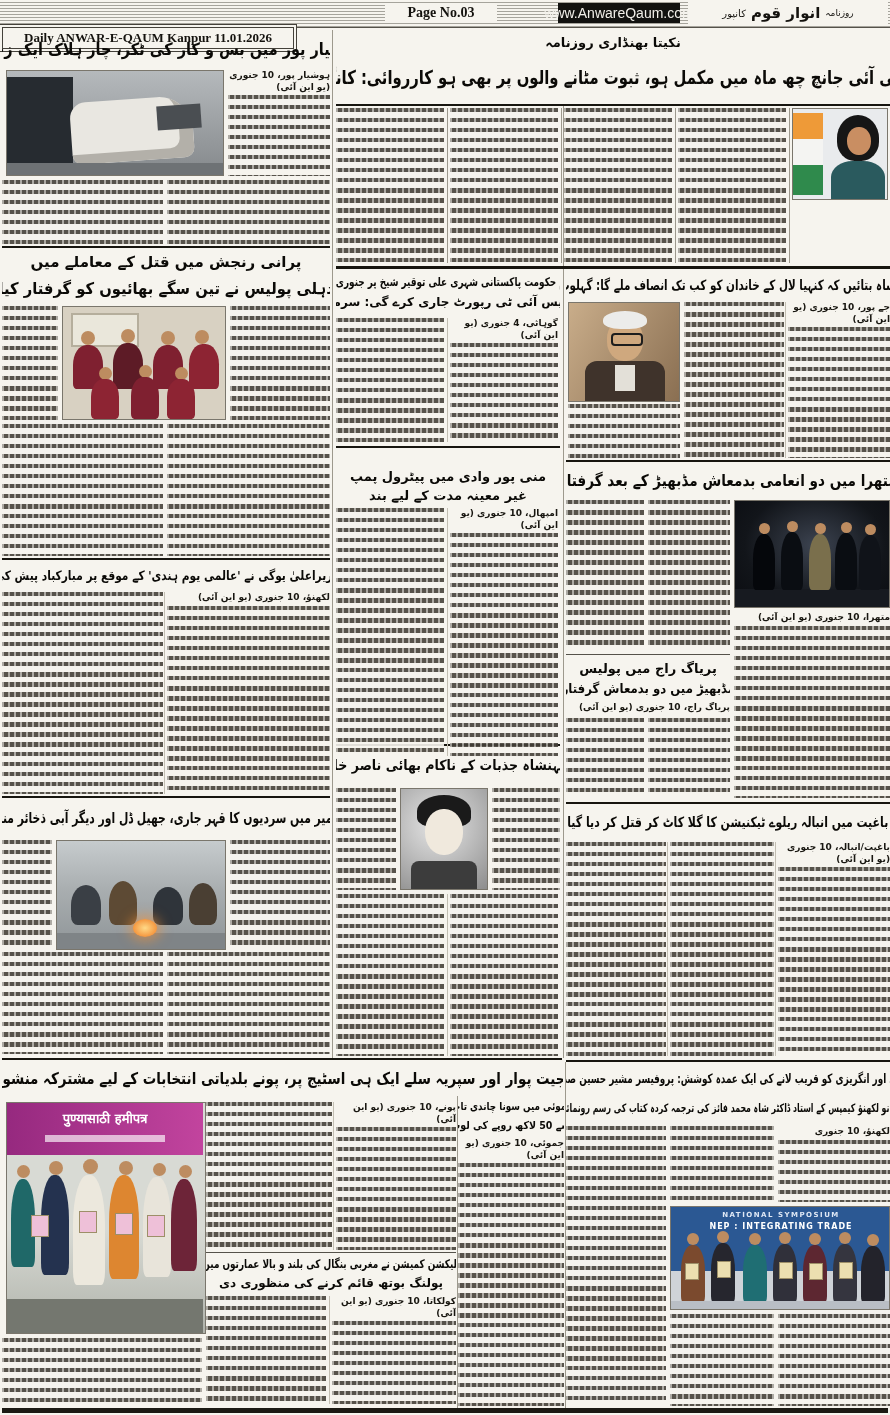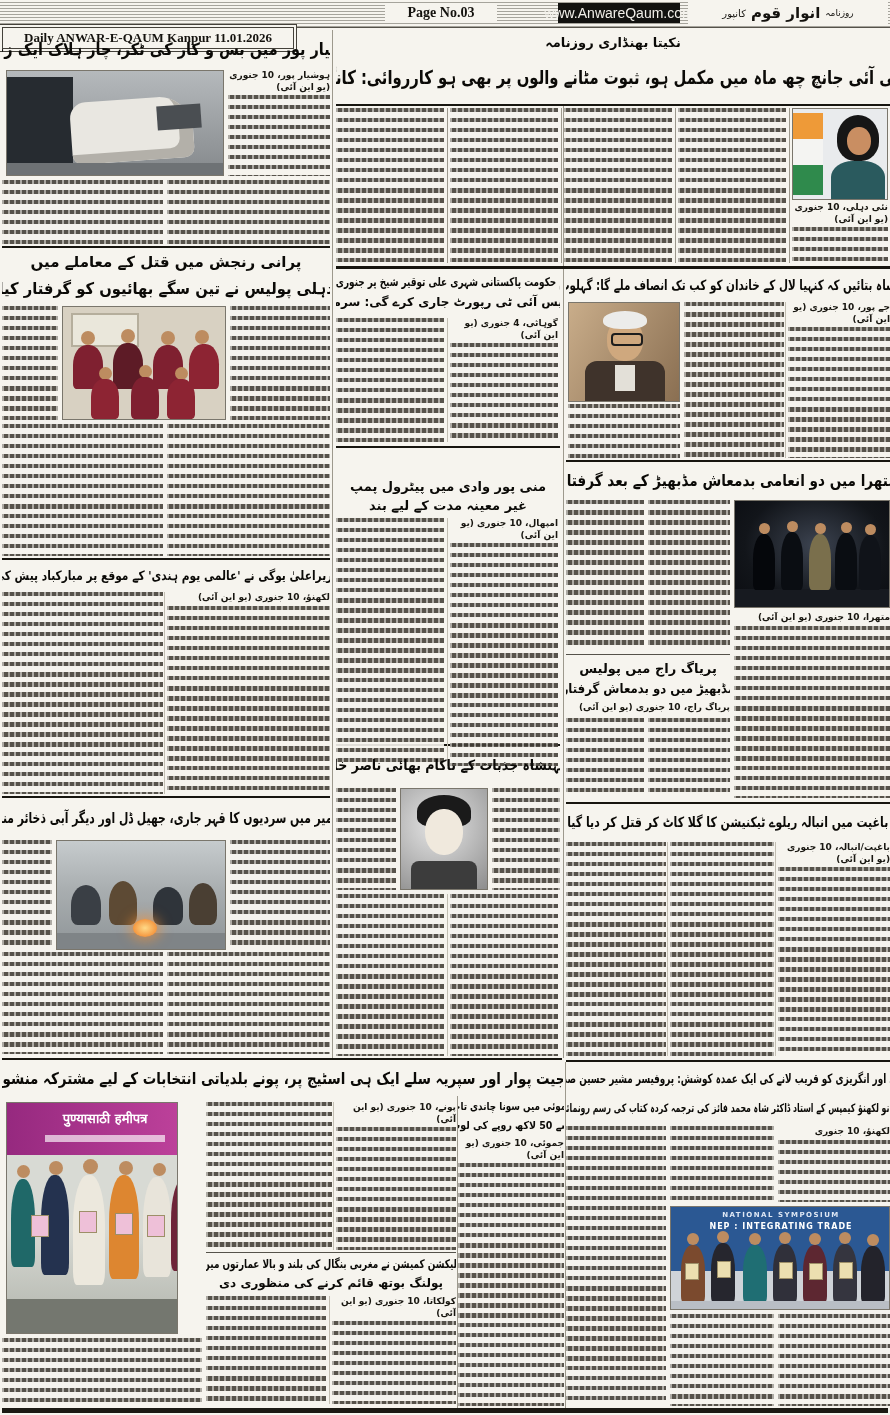--- a/index.html
+++ b/index.html
@@ -93,24 +93,20 @@
     <div class="vr" style="left:453px;top:78px;height:155px;"></div>
 
     <div class="photo" style="left:456px;top:78px;width:96px;height:92px;background:#e9ebed;">
       <div style="position:absolute;left:0;top:4px;width:30px;height:26px;background:#ee9a38;"></div>
       <div style="position:absolute;left:0;top:30px;width:30px;height:26px;background:#f4f4f2;"></div>
       <div style="position:absolute;left:0;top:56px;width:30px;height:30px;background:#2f8a4c;"></div>
       <div style="position:absolute;left:44px;top:6px;width:42px;height:46px;background:#161616;border-radius:50% 50% 42% 42%;"></div>
       <div style="position:absolute;left:54px;top:18px;width:24px;height:28px;background:#c98e62;border-radius:48%;"></div>
       <div style="position:absolute;left:38px;top:52px;width:54px;height:40px;background:#2a5a5e;border-radius:40% 40% 0 0;"></div>
     </div>
-    <div class="col" style="left:456px;top:172px;width:96px;height:61px;">
-      <div class="dl">نئی دہلی، 10 جنوری (یو این آئی)</div>
-      <div class="greek"></div>
-    </div>
   </div>
 
   <div class="story" style="left:2px;top:30px;width:328px;height:214px;">
     <div class="hl" style="left:0;top:0;width:328px;height:38px;">
       <span class="fit" style="font-size:17px;transform:scaleX(.85);">ہوشیار پور میں بس و کار کی ٹکر، چار ہلاک ایک زخمی</span>
     </div>
     <div class="photo" style="left:4px;top:40px;width:218px;height:106px;background:linear-gradient(#b5b9bc,#85898c);">
       <div style="position:absolute;left:0;top:6px;width:66px;height:88px;background:#262b30;"></div>
       <div style="position:absolute;left:64px;top:28px;width:122px;height:62px;background:#e9e7e1;border-radius:16px 34px 10px 10px;transform:rotate(-4deg);box-shadow:inset -14px -10px 0 #b3b0a9;"></div>
       <div style="position:absolute;left:150px;top:34px;width:44px;height:24px;background:#4a4e52;transform:rotate(-4deg);"></div>
@@ -216,21 +212,21 @@
     <div class="col" style="left:114px;top:46px;width:108px;height:124px;">
       <div class="dl">گوہاٹی، 4 جنوری (یو این آئی)</div>
       <div class="greek"></div>
     </div>
     <div class="col" style="left:0;top:46px;width:108px;height:124px;">
         <div class="greek"></div>
       </div>
     <div class="vr" style="left:111px;top:46px;height:124px;background:#c2beb2;"></div>
   </div>
 
-  <div class="story" style="left:336px;top:476px;width:224px;height:292px;">
+  <div class="story" style="left:336px;top:466px;width:224px;height:292px;">
     <div class="hl" style="left:0;top:0;width:224px;height:20px;">
       <span class="fit" style="font-size:13px;">منی پور وادی میں پیٹرول پمپ</span>
     </div>
     <div class="hl" style="left:0;top:19px;width:224px;height:20px;">
       <span class="fit" style="font-size:13px;">غیر معینہ مدت کے لیے بند</span>
     </div>
     <div class="col" style="left:114px;top:42px;width:108px;height:248px;">
       <div class="dl">امپھال، 10 جنوری (یو این آئی)</div>
       <div class="greek"></div>
     </div>
@@ -347,21 +343,21 @@
         <div class="greek"></div>
       </div>
     <div class="vr" style="left:101px;top:36px;height:214px;background:#c2beb2;"></div>
     <div class="vr" style="left:209px;top:36px;height:214px;background:#c2beb2;"></div>
   </div>
 
   <div class="story" style="left:2px;top:1062px;width:561px;height:346px;">
     <div class="hl" style="left:0;top:0;width:561px;height:32px;">
       <span class="fit" style="font-size:16px;transform:scaleX(.84);">اجیت پوار اور سپریہ سلے ایک ہی اسٹیج پر، پونے بلدیاتی انتخابات کے لیے مشترکہ منشور</span>
     </div>
-    <div class="photo" style="left:4px;top:40px;width:172px;height:232px;background:linear-gradient(#d8dad4 55%,#b0b3ab);">
+    <div class="photo" style="left:4px;top:40px;width:200px;height:232px;background:linear-gradient(#d8dad4 55%,#b0b3ab);">
       <div style="position:absolute;left:0;top:0;width:196px;height:52px;background:linear-gradient(90deg,#96297f,#c2449e);"></div>
       <div style="position:absolute;left:0;top:6px;width:196px;text-align:center;color:#fff;font-weight:700;font-size:13px;">पुण्यासाठी हमीपत्र</div>
       <div style="position:absolute;left:38px;top:32px;width:120px;height:7px;background:rgba(255,255,255,.65);"></div>
       <div class="ph" style="left:10px;top:62px;width:13px;height:13px;"></div>
       <div class="pf" style="left:4px;top:76px;width:24px;height:88px;background:#1f6868;"></div>
       <div class="ph" style="left:42px;top:58px;width:14px;height:14px;"></div>
       <div class="pf" style="left:34px;top:72px;width:28px;height:100px;background:#24324f;"></div>
       <div class="ph" style="left:76px;top:56px;width:15px;height:15px;"></div>
       <div class="pf" style="left:66px;top:72px;width:32px;height:110px;background:#ece8dd;"></div>
       <div class="ph" style="left:112px;top:58px;width:14px;height:14px;"></div>

